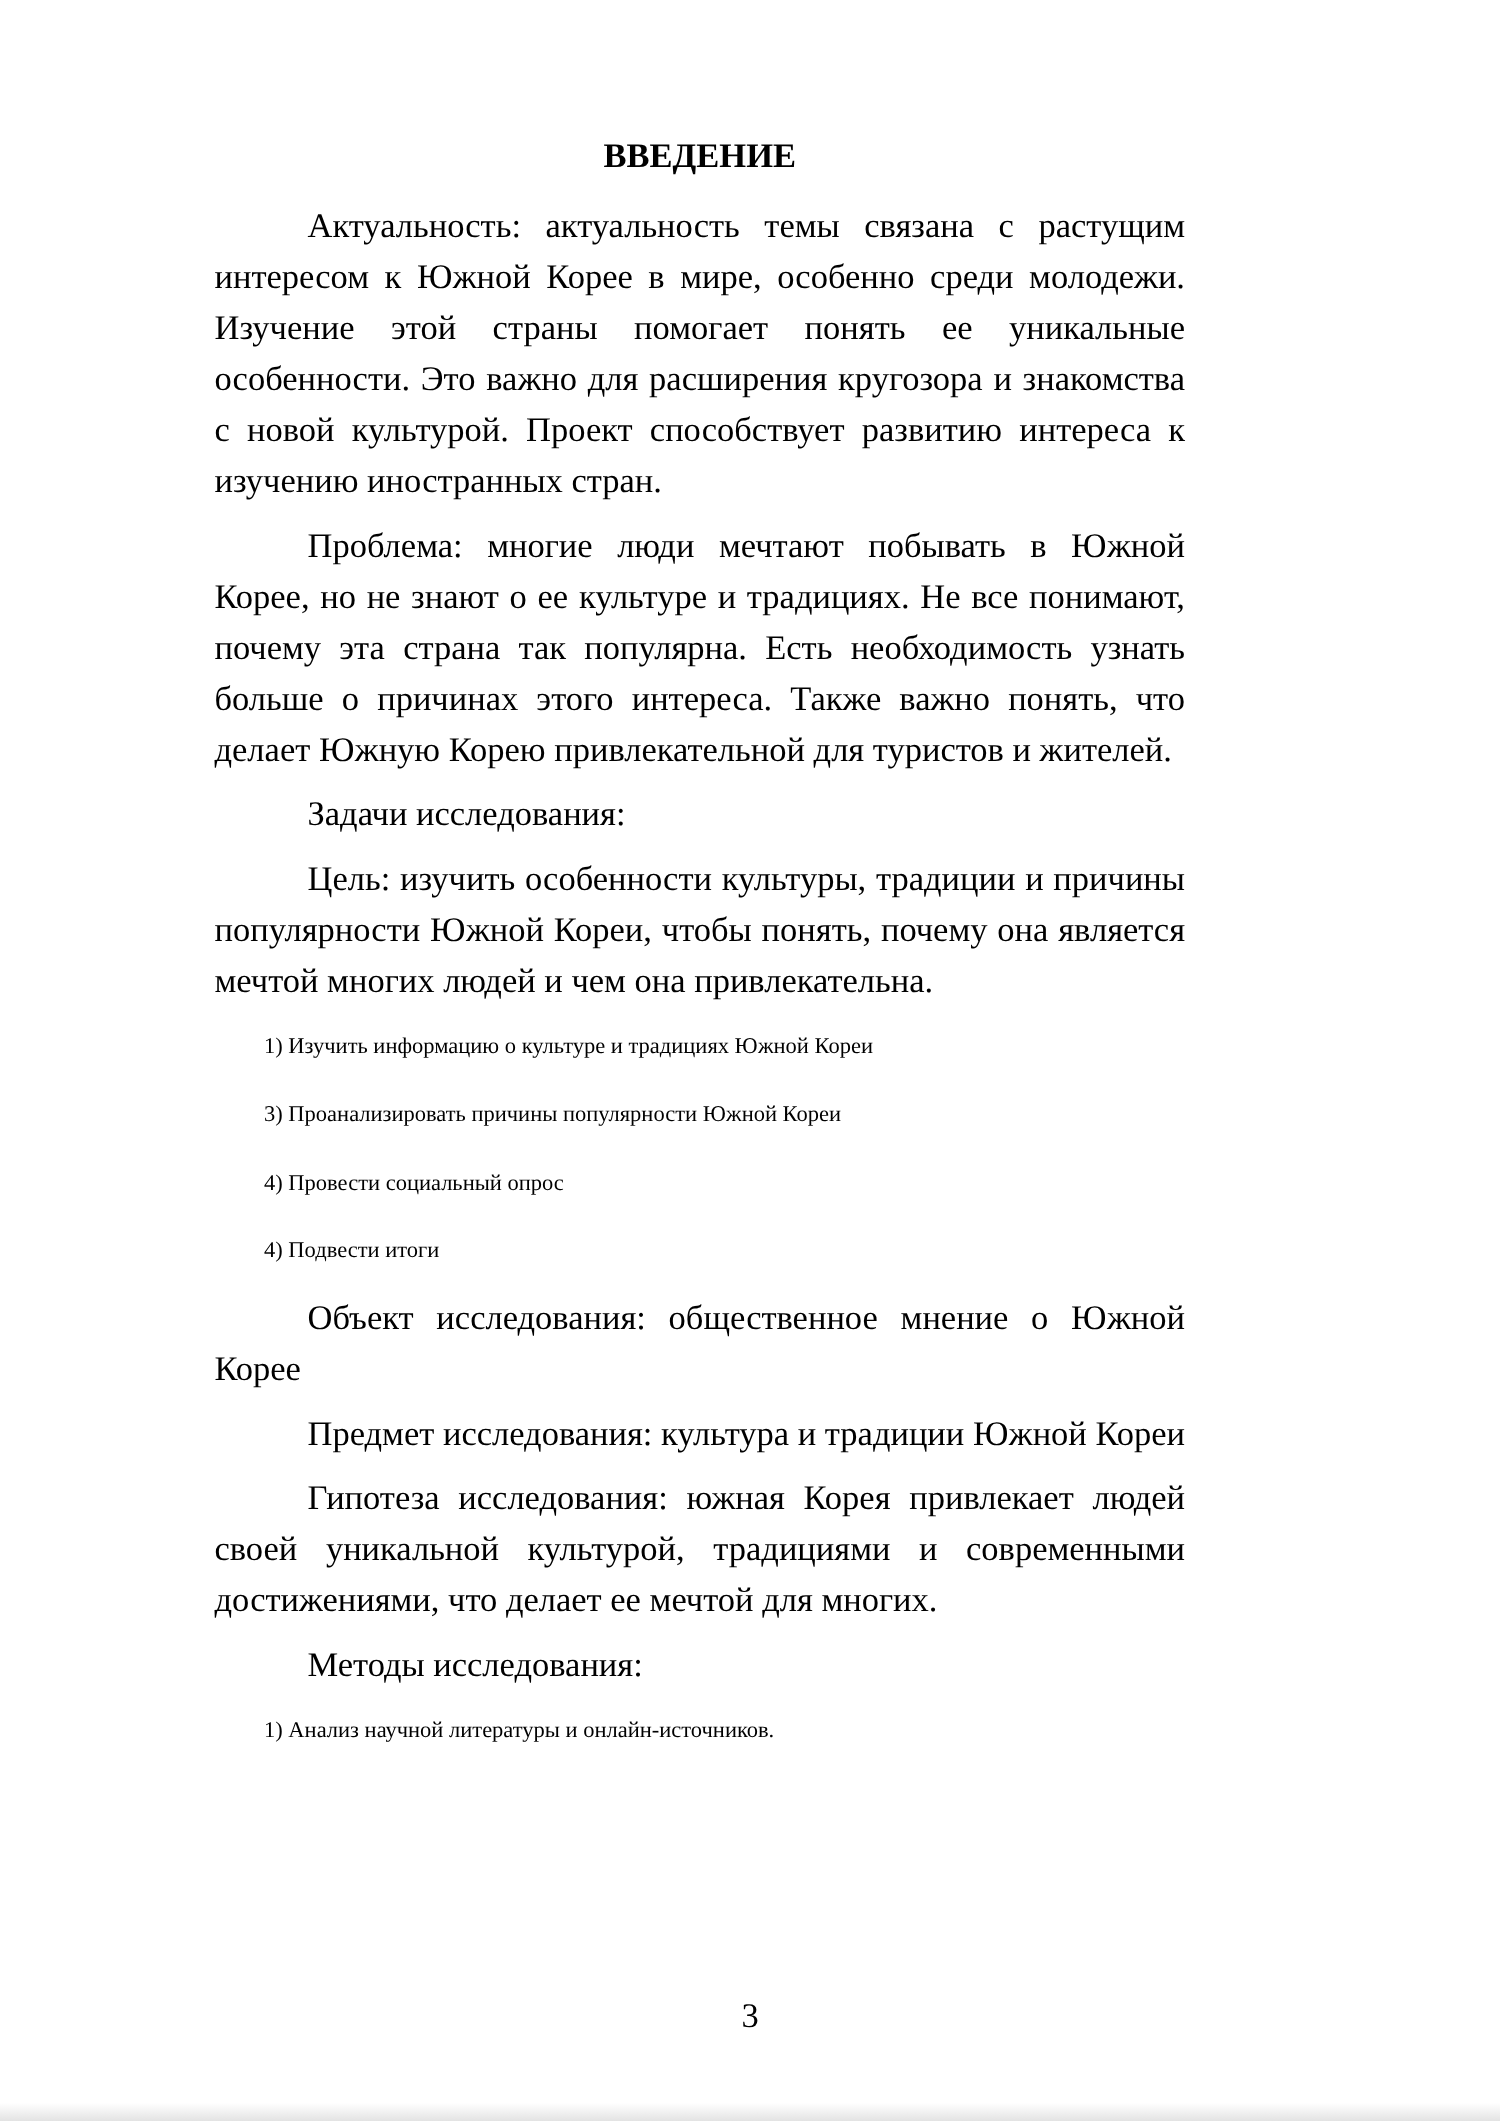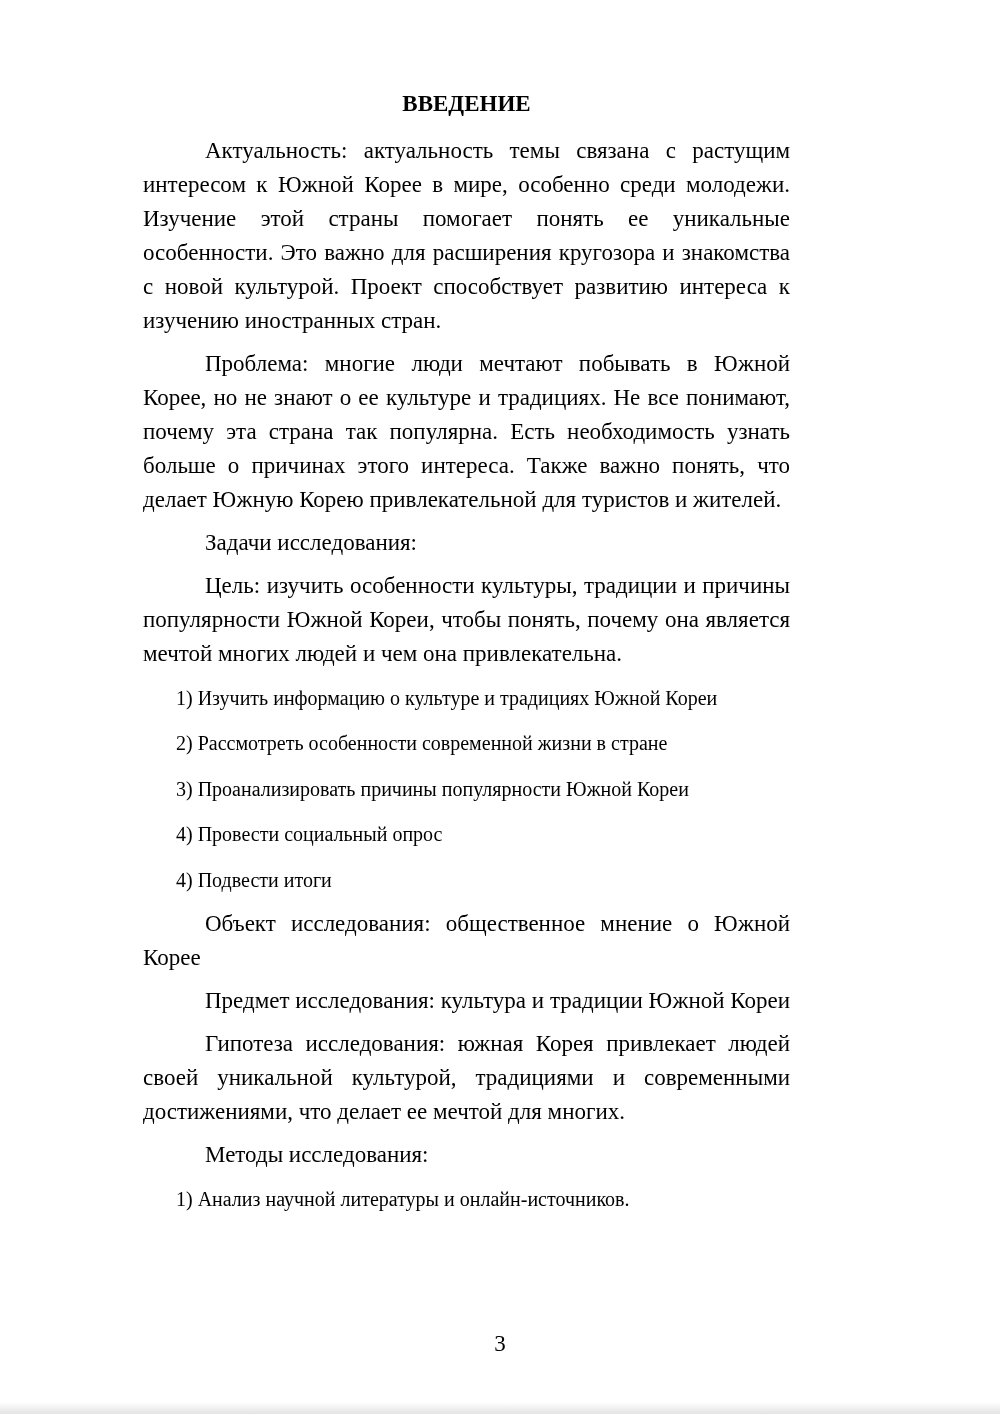--- a/index.html
+++ b/index.html
@@ -28,21 +28,21 @@
     margin-bottom: 11px;
   }
   .para {
     font-size: 23px;
     line-height: 34px;
     text-align: justify;
     text-indent: 62px;
     margin-bottom: 9px;
   }
   .list-item {
-    font-size: 20px;
+    font-size: 15px;
     line-height: 36.5px;
     text-align: justify;
     padding-left: 33px;
     margin-bottom: 9px;
   }
   .page-number {
     position: absolute;
     top: 1326px;
     left: 0;
     width: 1000px;
@@ -69,21 +69,20 @@
   <p class="para">Актуальность: актуальность темы связана с растущим интересом к Южной Корее в мире, особенно среди молодежи. Изучение этой страны помогает понять ее уникальные особенности. Это важно для расширения кругозора и знакомства с новой культурой. Проект способствует развитию интереса к изучению иностранных стран.</p>
 
   <p class="para">Проблема: многие люди мечтают побывать в Южной Корее, но не знают о ее культуре и традициях. Не все понимают, почему эта страна так популярна. Есть необходимость узнать больше о причинах этого интереса. Также важно понять, что делает Южную Корею привлекательной для туристов и жителей.</p>
 
   <p class="para">Задачи исследования:</p>
 
   <p class="para">Цель: изучить особенности культуры, традиции и причины популярности Южной Кореи, чтобы понять, почему она является мечтой многих людей и чем она привлекательна.</p>
 
   <div class="list">
     <p class="list-item">1) Изучить информацию о культуре и традициях Южной Кореи</p>
-    <p class="list-item">2) Рассмотреть особенности современной жизни в стране</p>
     <p class="list-item">3) Проанализировать причины популярности Южной Кореи</p>
     <p class="list-item">4) Провести социальный опрос</p>
     <p class="list-item">4) Подвести итоги</p>
   </div>
 
   <p class="para">Объект исследования: общественное мнение о Южной Корее</p>
 
   <p class="para">Предмет исследования: культура и традиции Южной Кореи</p>
 
   <p class="para">Гипотеза исследования: южная Корея привлекает людей своей уникальной культурой, традициями и современными достижениями, что делает ее мечтой для многих.</p>

